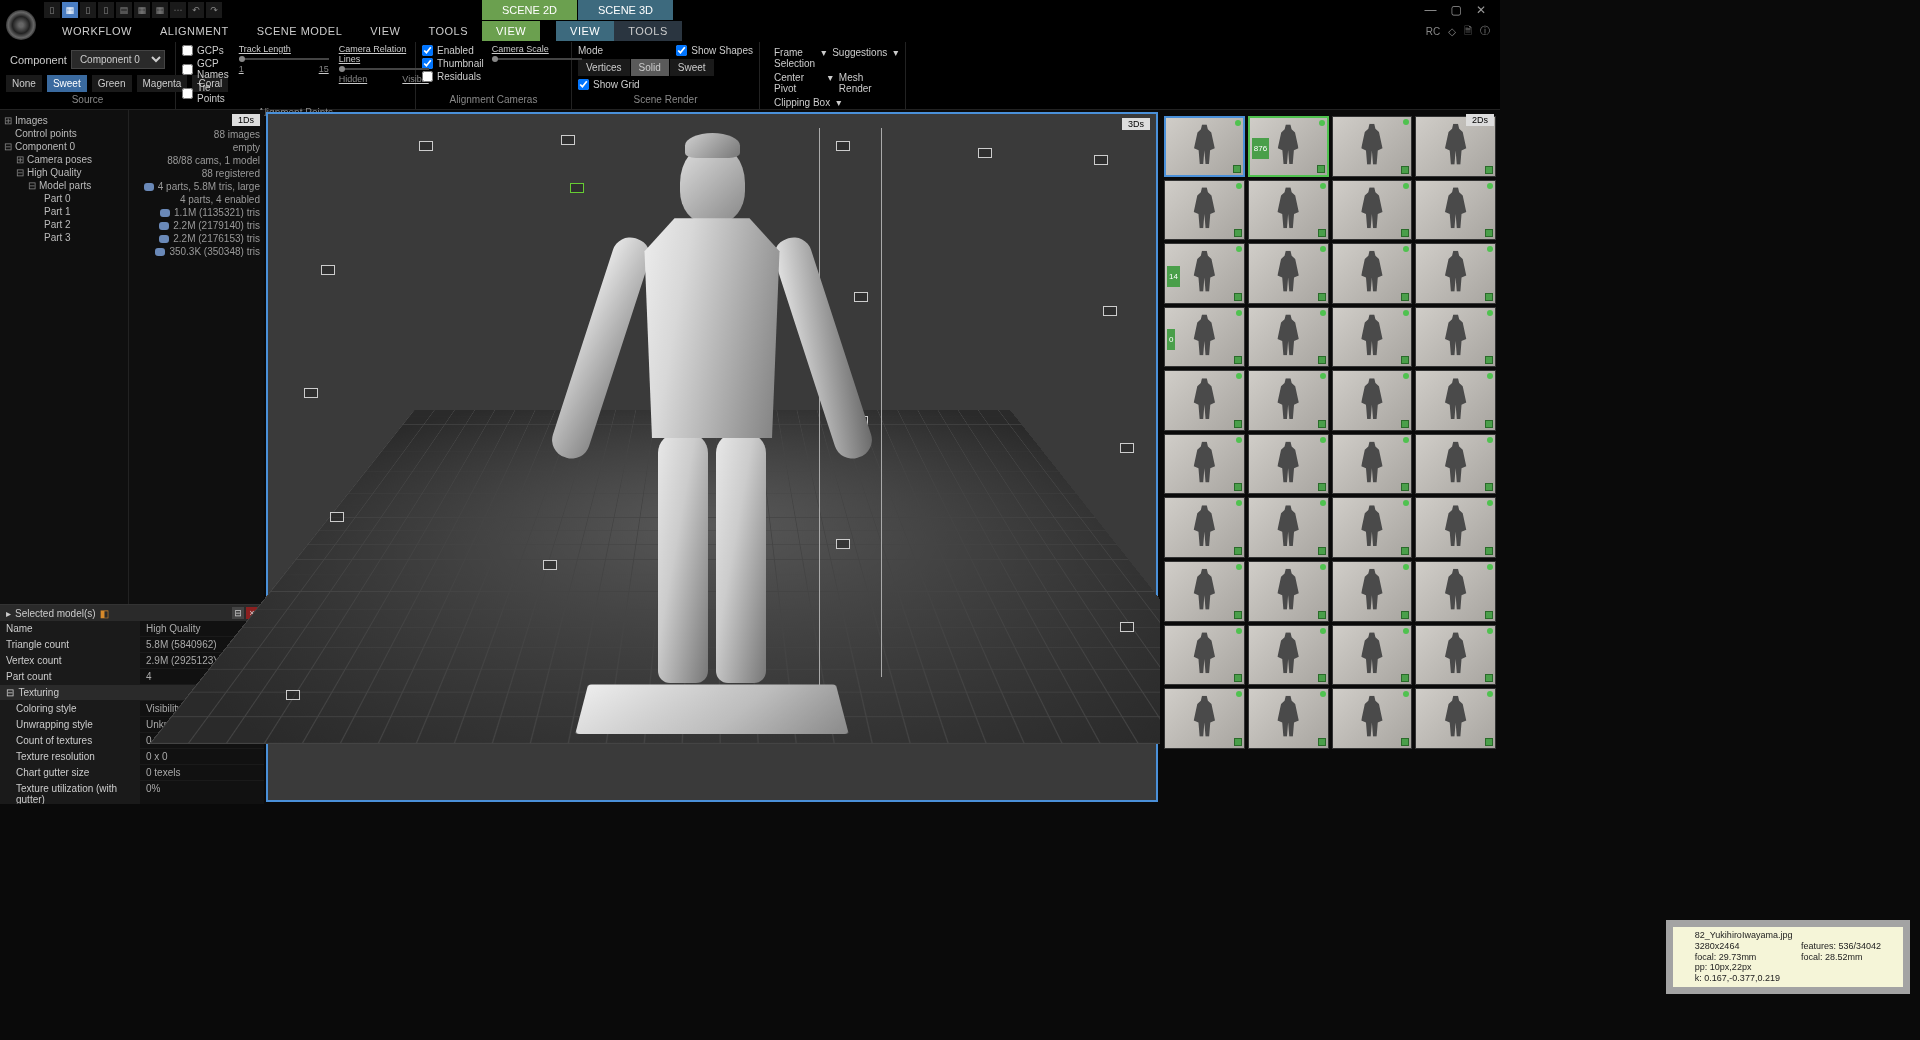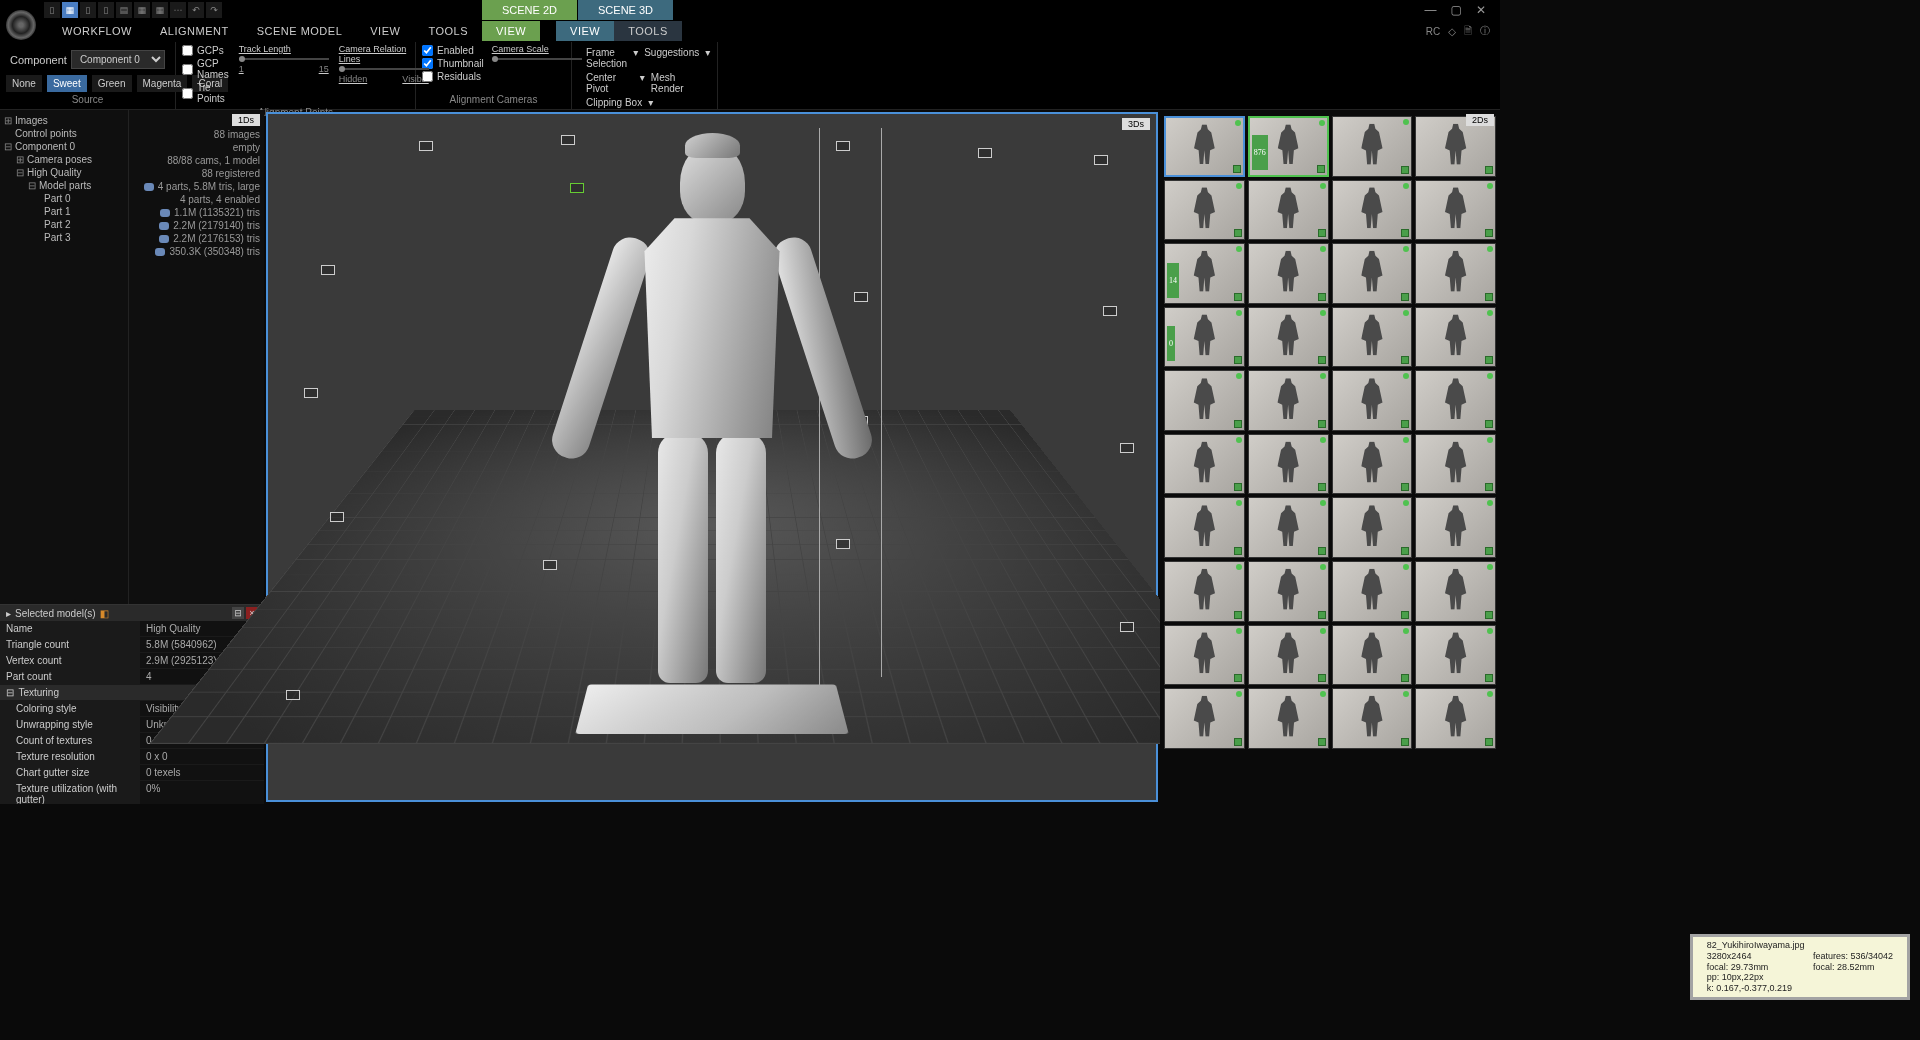--- a/index.html
+++ b/index.html
@@ -85,22 +85,22 @@
 
 .thumbs-panel { width: 340px; background: #0a0a0a; padding: 4px; overflow-y: auto; position: relative; }
 .tag-2ds { position: absolute; top: 4px; right: 6px; background: #ddd; color: #000; padding: 1px 6px; font-size: 9px; z-index: 5; }
 .thumbs-grid { display: grid; grid-template-columns: repeat(4, 1fr); gap: 3px; margin-top: 2px; }
 .thumb { aspect-ratio: 4/3; background: linear-gradient(135deg, #d0cdc8 0%, #a8a5a0 100%); position: relative; border: 1px solid #333; cursor: pointer; }
 .thumb.sel { border: 2px solid #4fc24f; }
 .thumb.blue-sel { border: 2px solid #4a90d9; }
 .thumb-figure { position: absolute; left: 50%; top: 50%; transform: translate(-50%,-55%); width: 30%; height: 70%; background: #4a4a4a; clip-path: polygon(40% 0,60% 0,65% 12%,80% 20%,95% 60%,75% 65%,70% 100%,55% 100%,50% 65%,45% 100%,30% 100%,25% 65%,5% 60%,20% 20%,35% 12%); }
 .thumb-badge { position: absolute; bottom: 2px; right: 2px; width: 8px; height: 8px; background: #4a9f4a; border: 1px solid #2a6a2a; }
 .thumb-dot { position: absolute; top: 2px; right: 2px; width: 6px; height: 6px; background: #4fc24f; border-radius: 50%; }
-.thumb-label { position: absolute; bottom: 5px; left: 2px; font-size: 8px; background: #4a9f4a; color: #fff; padding: 13px 2px; font-family: Liberation Serif, serif; }
-.tooltip { position: fixed; right: 10px; bottom: 40px; background: #f5f5d8; color: #222; font-size: 9px; padding: 3px 14px; border: 3px solid #a3a3a3; z-index: 100; line-height: 1.2; }
+.thumb-label { position: absolute; bottom: 16px; left: 2px; font-size: 8px; background: #4a9f4a; color: #fff; padding: 6px 2px; }
+.tooltip { position: fixed; right: 10px; bottom: 46px; background: #f5f5d8; color: #222; font-size: 9px; padding: 3px 22px; border: 7px solid #a3a3a3; z-index: 100; line-height: 1.2; }
 .tooltip .tt-col { display: inline-block; vertical-align: top; }
 select.persp { background: #1a1a1a; color: #ccc; border: 1px solid #444; font-size: 10px; padding: 2px; }
 </style>
 </head>
 <body>
 
 <div class="titlebar">
   <div class="app-logo"></div>
   <div class="titlebar-icons" style="margin-left:40px">
     <div class="tb-icon">▯</div>
@@ -208,20 +208,43 @@
             <input type="checkbox" style="">
             <span>Residuals</span>
           </div>
       </div>
       <div class="slider-group">
         <span>Camera Scale</span>
         <div class="slider"></div>
       </div>
     </div>
     <div class="ribbon-label">Alignment Cameras</div>
+  </div>
+  <div class="ribbon-section" style="width:188px">
+    <div style="flex:1">
+      <div style="display:flex;gap:8px;align-items:center">
+        <span style="font-size:10px">Mode</span>
+        <div class="checkbox-row" style="margin-left:auto">
+            <input type="checkbox" checked="" style="">
+            <span>Show Shapes</span>
+          </div>
+      </div>
+      <div style="display:flex;gap:8px;align-items:center;margin-top:2px">
+        <div class="mode-btns">
+          <div class="mode-btn">Vertices</div>
+          <div class="mode-btn active">Solid</div>
+          <div class="mode-btn">Sweet</div>
+        </div>
+      </div>
+      <div class="checkbox-row" style="margin-top:2px">
+          <input type="checkbox" checked="" style="">
+          <span>Show Grid</span>
+        </div>
+    </div>
+    <div class="ribbon-label">Scene Render</div>
   </div>
   <div class="ribbon-section" style="width:146px">
     <div class="ribbon-col" style="flex:1">
       <div style="display:flex;gap:6px">
           <span>Frame Selection</span>
           <span>▾</span>
           <span>Suggestions</span>
           <span>▾</span>
         </div>
       <div style="display:flex;gap:6px">

